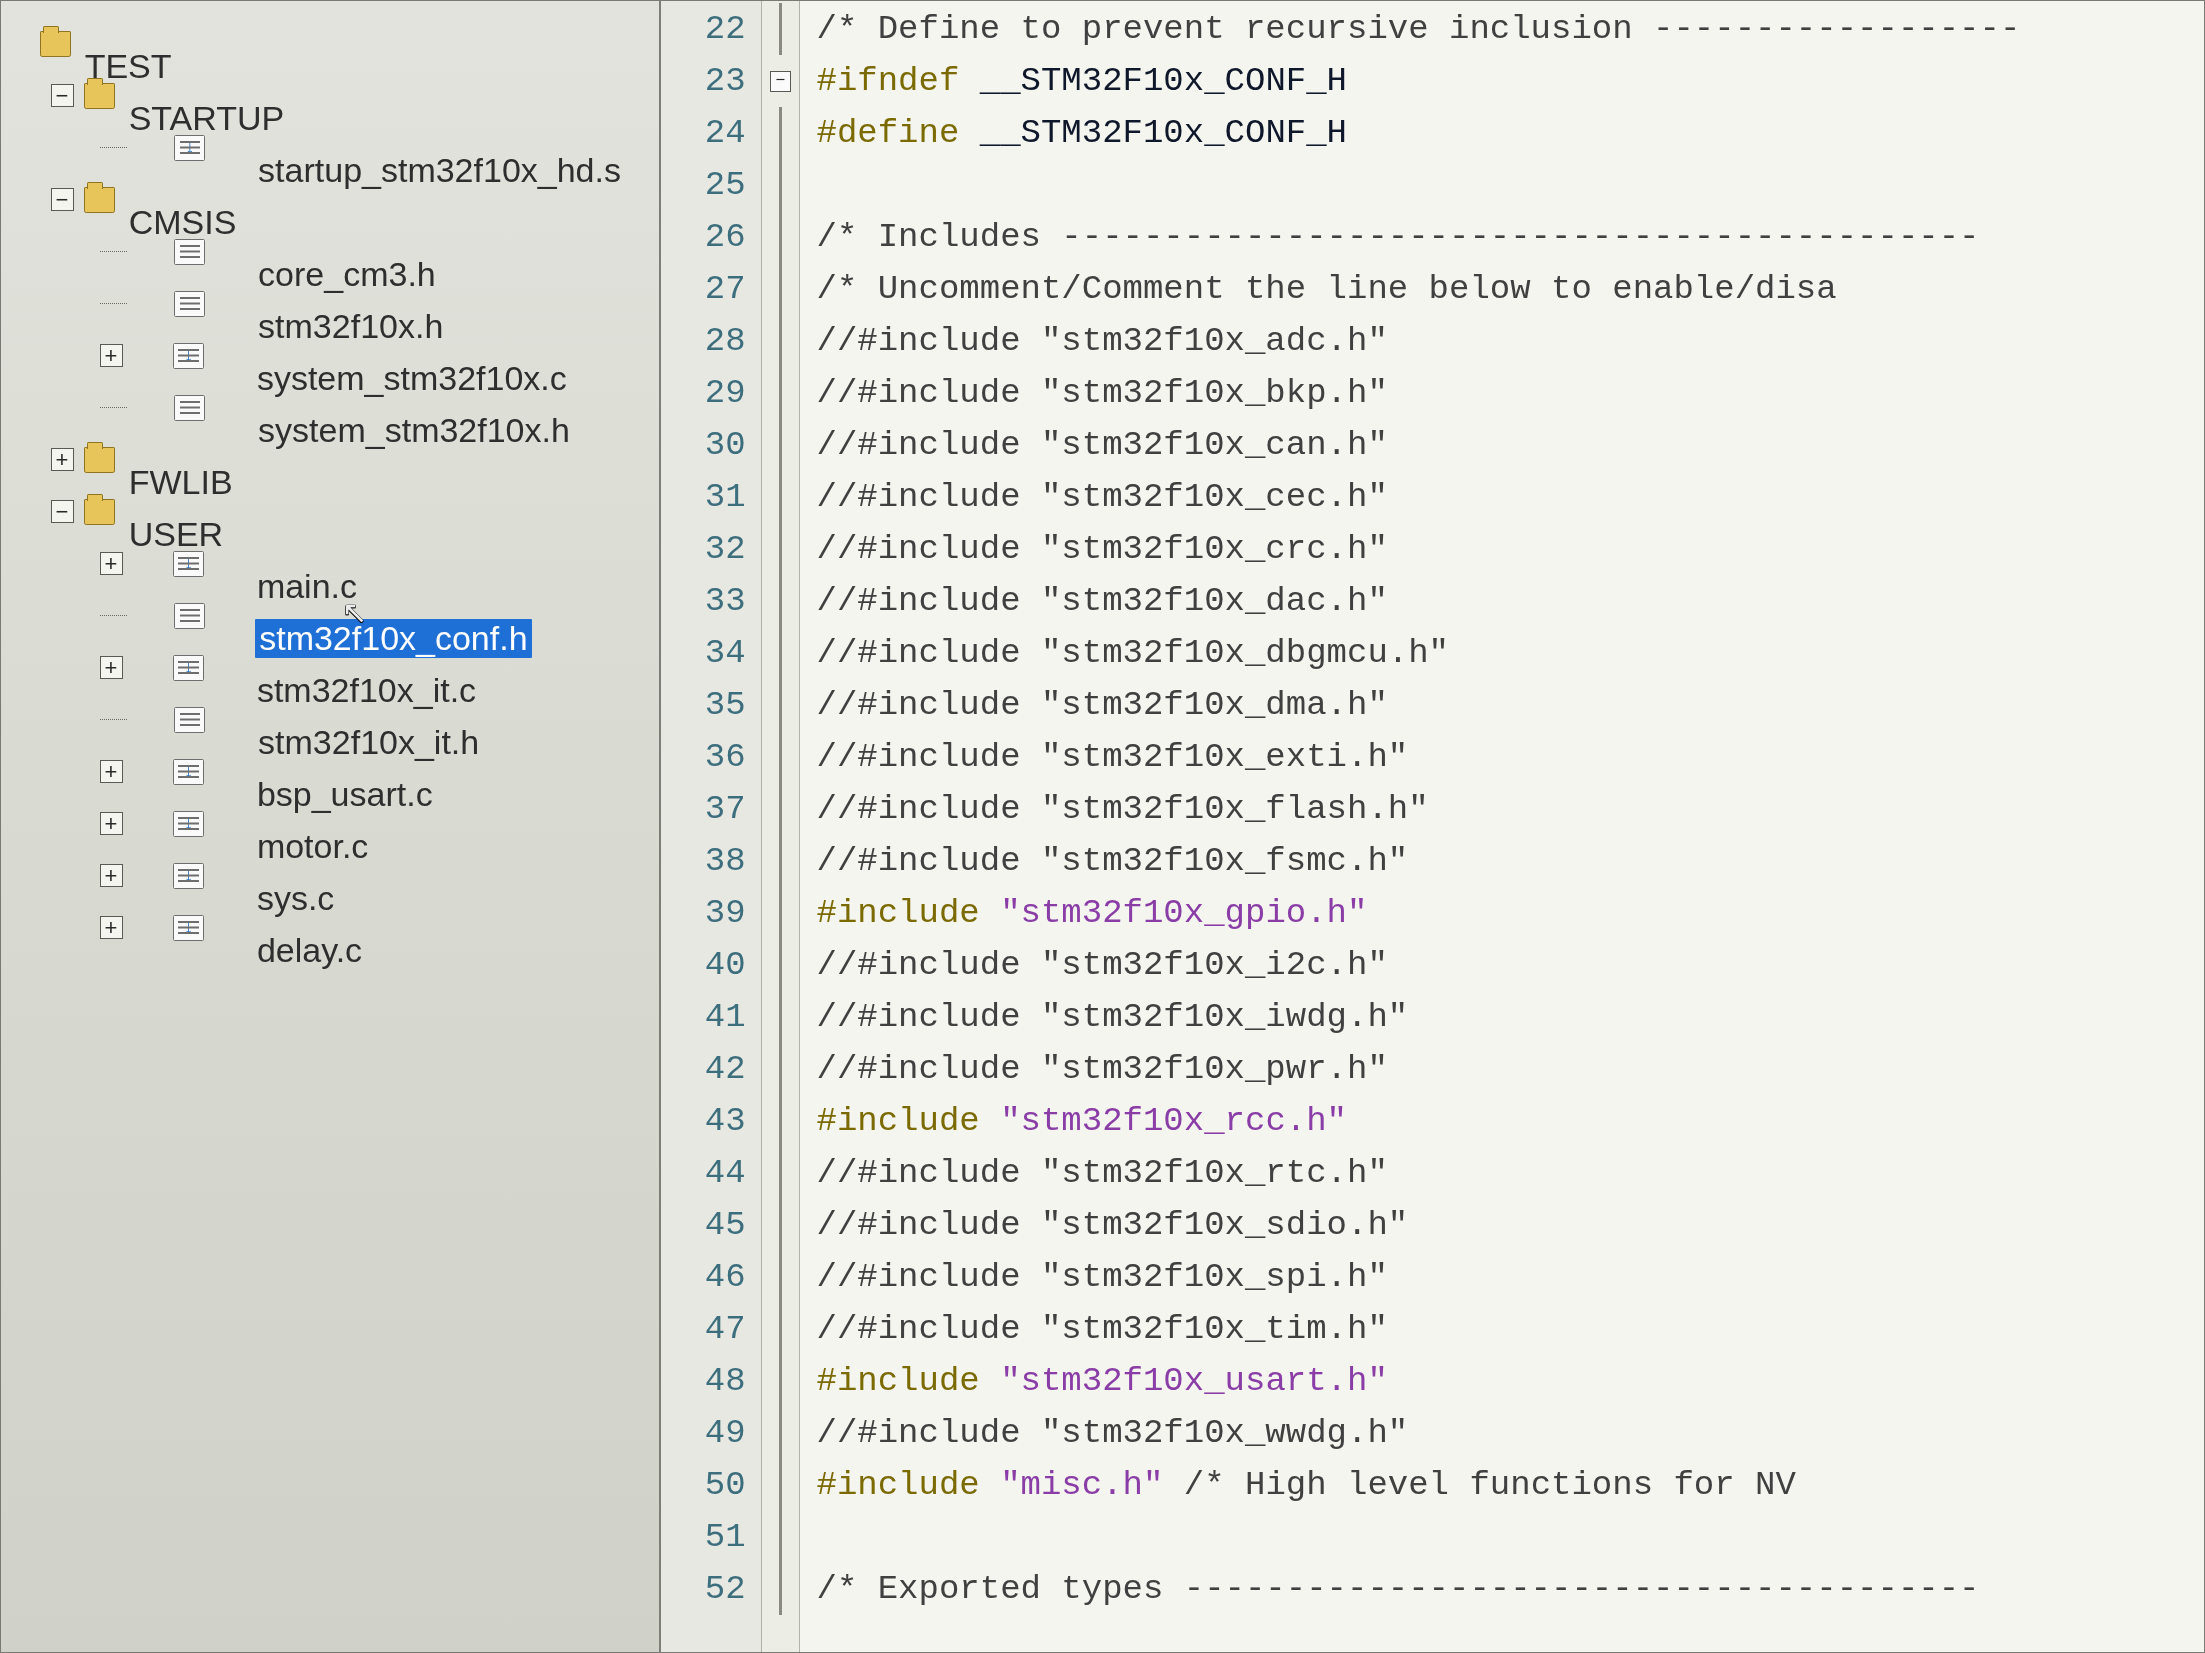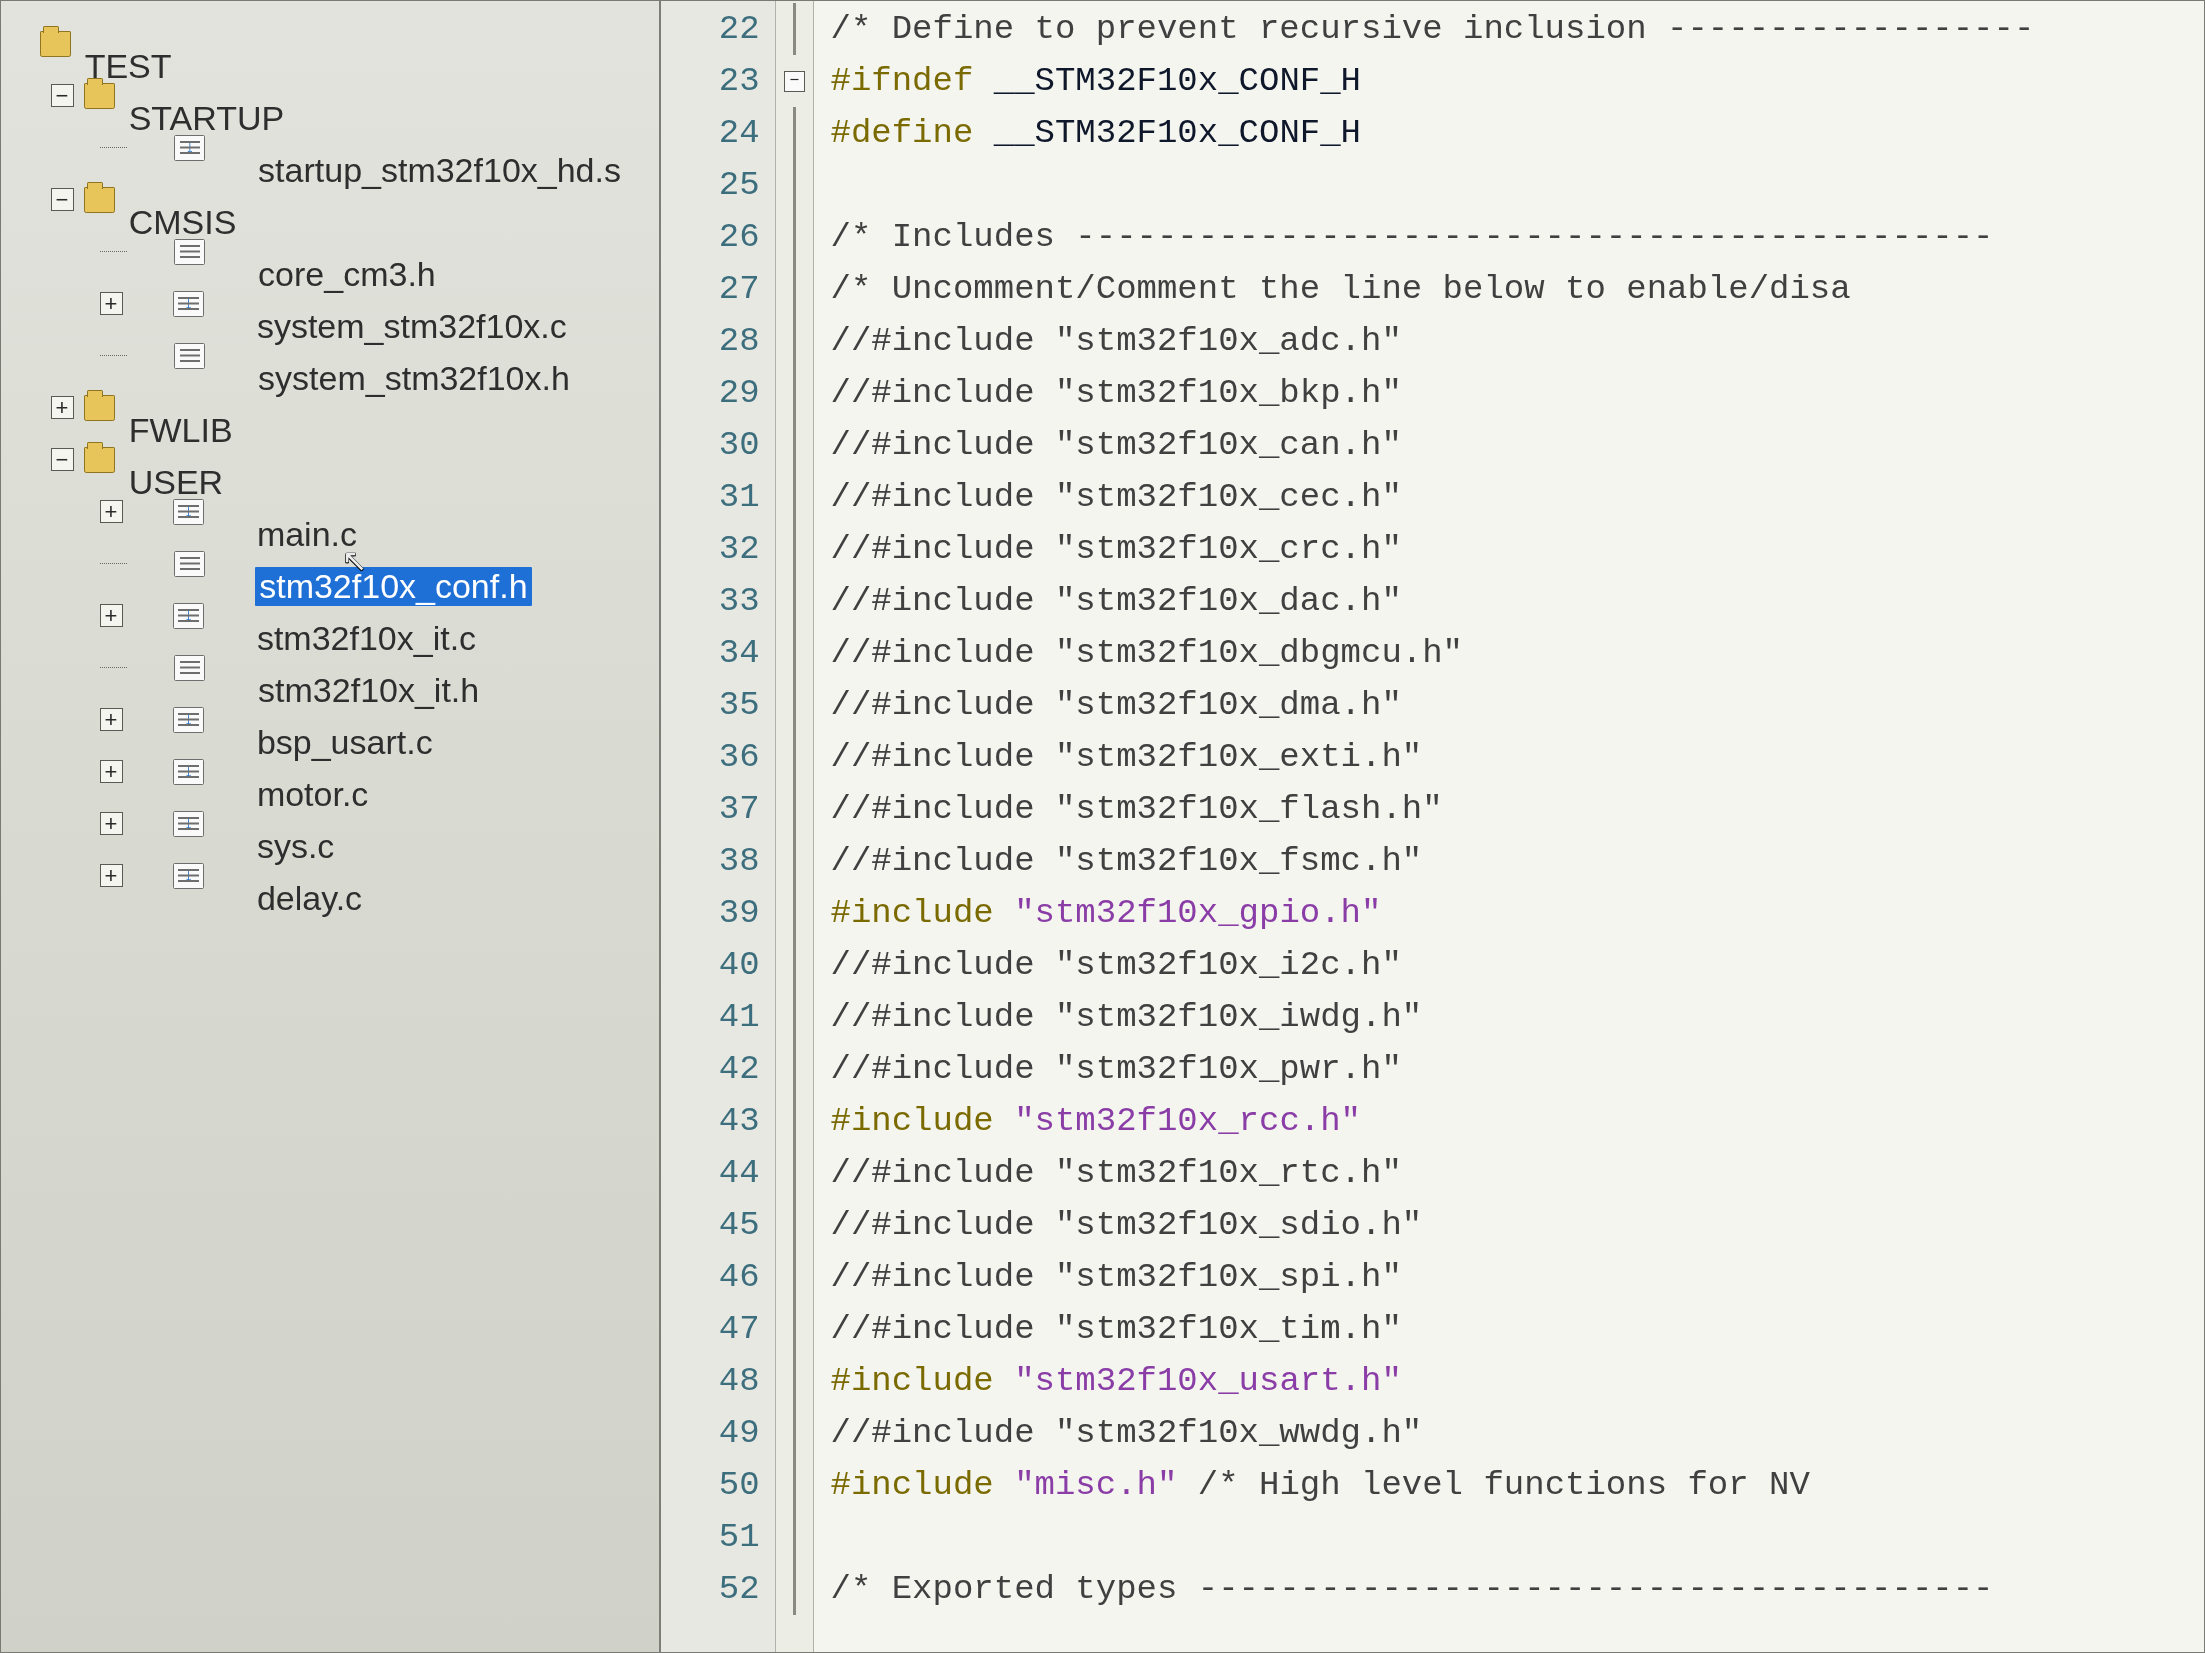--- a/index.html
+++ b/index.html
@@ -113,21 +113,21 @@
     flex: 1;
     height: 100%;
     background: #f4f5ef;
     display: flex;
     font-family: Consolas, "Courier New", monospace;
     font-size: 34px;
     line-height: 52px;
     overflow: hidden;
   }
   .gutter {
-    width: 115px;
+    width: 101px;
     text-align: right;
     padding: 2.2px 15.4px 0 0;
     background: #e7e8e1;
     color: #3d6e7e;
     border-right: 1.6px solid #b2b2aa;
   }
   .foldcol {
     width: 38px;
     background: #eceee6;
     border-right: 1.6px solid #b2b2aa;
@@ -204,20 +204,27 @@
               <span class="expander">−</span>
               <span class="icon-folder"></span>
               <span class="label">CMSIS</span>
             </div>
           </li>
           <li>
             <div class="node indent-2">
               <span class="conn"></span>
               <span class="icon-file"></span>
               <span class="label">core_cm3.h</span>
+            </div>
+          </li>
+          <li>
+            <div class="node indent-2">
+              <span class="conn"></span>
+              <span class="icon-file"></span>
+              <span class="label">stm32f10x.h</span>
             </div>
           </li>
           <li>
             <div class="node indent-2">
               <span class="expander">+</span>
               <span class="icon-file downloadable"></span>
               <span class="label">system_stm32f10x.c</span>
             </div>
           </li>
           <li>

